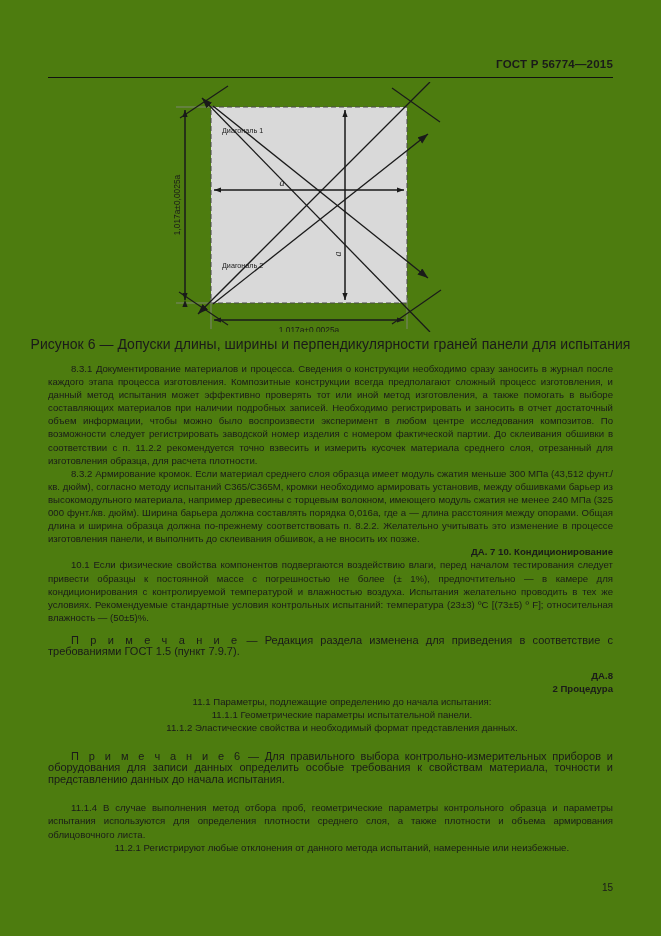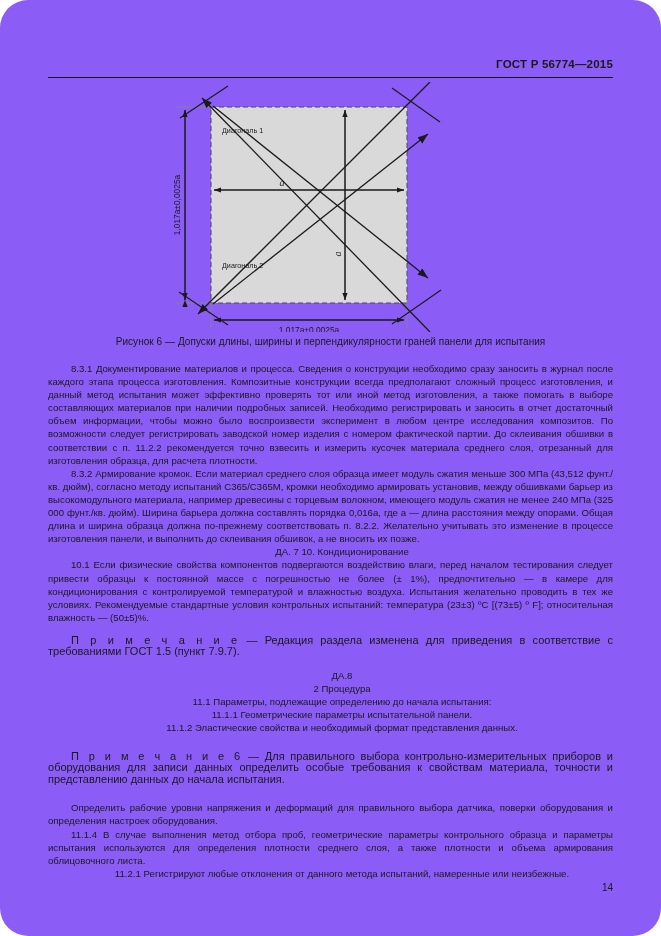--- a/index.html
+++ b/index.html
@@ -11,22 +11,21 @@
     width: 661px;
     height: 936px;
     position: relative;
     font-family: "Liberation Sans", sans-serif;
     color: #1a1a1a;
     overflow: hidden;
   }
   .page {
     position: absolute;
     inset: 0;
-    background: #8b5cf6;
-    border-radius: 28px;
+    background: #4d7c0f;
   }
 
   
   .doc-header {
     position: absolute;
     top: 58px;
     right: 48px;
     font-size: 11.5px;
     font-weight: bold;
     letter-spacing: 0.2px;
@@ -50,43 +49,43 @@
     height: 250px;
   }
   .figure-svg { display: block; }
 
   .fig-caption {
     position: absolute;
     top: 336px;
     left: 0;
     width: 661px;
     text-align: center;
-    font-size: 10px;
+    font-size: 14px;
     letter-spacing: 0.05px;
   }
 
   
   .body-col {
     position: absolute;
     top: 362px;
     left: 48px;
     width: 565px;
   }
   p {
     margin: 0;
     font-size: 9.6px;
     line-height: 13.1px;
     text-align: justify;
     text-justify: inter-word;
     letter-spacing: 0.01px;
   }
   p.indent { text-indent: 23px; }
   p.head {
-    font-weight: normal;
-    text-align: center;
+    font-weight: bold;
+    text-align: right;
     text-indent: 23px;
   }
   p.sub {
     text-align: center;
     text-indent: 23px;
   }
   p.note {
     font-size: 11px;
     line-height: 11.6px;
     text-indent: 23px;
@@ -187,20 +186,19 @@
     <p class="head">ДА.8</p>
     <p class="head">2 Процедура</p>
     <p class="sub">11.1 Параметры, подлежащие определению до начала испытания:</p>
     <p class="sub">11.1.1 Геометрические параметры испытательной панели.</p>
     <p class="sub">11.1.2 Эластические свойства и необходимый формат представления данных.</p>
 
     <div class="sp-l"></div>
     <p class="note"><span class="wsp">П р и м е ч а н и е 6</span><span> — Для правильного выбора контрольно-измерительных приборов и оборудования для записи данных определить особые требования к свойствам материала, точности и представлению данных до начала испытания.</span></p>
 
     <div class="sp-l"></div>
-    <p class="indent">Определить рабочие уровни напряжения и деформаций для правильного выбора датчика, поверки оборудования и определения настроек оборудования.</p>
     <p class="indent">11.1.4 В случае выполнения метод отбора проб, геометрические параметры контрольного образца и параметры испытания используются для определения плотности среднего слоя, а также плотности и объема армирования облицовочного листа.</p>
     <p class="sub">11.2.1 Регистрируют любые отклонения от данного метода испытаний, намеренные или неизбежные.</p>
 
   </div>
 
-  <div class="page-number">14</div>
+  <div class="page-number">15</div>
 </div>
 
 </body></html>

